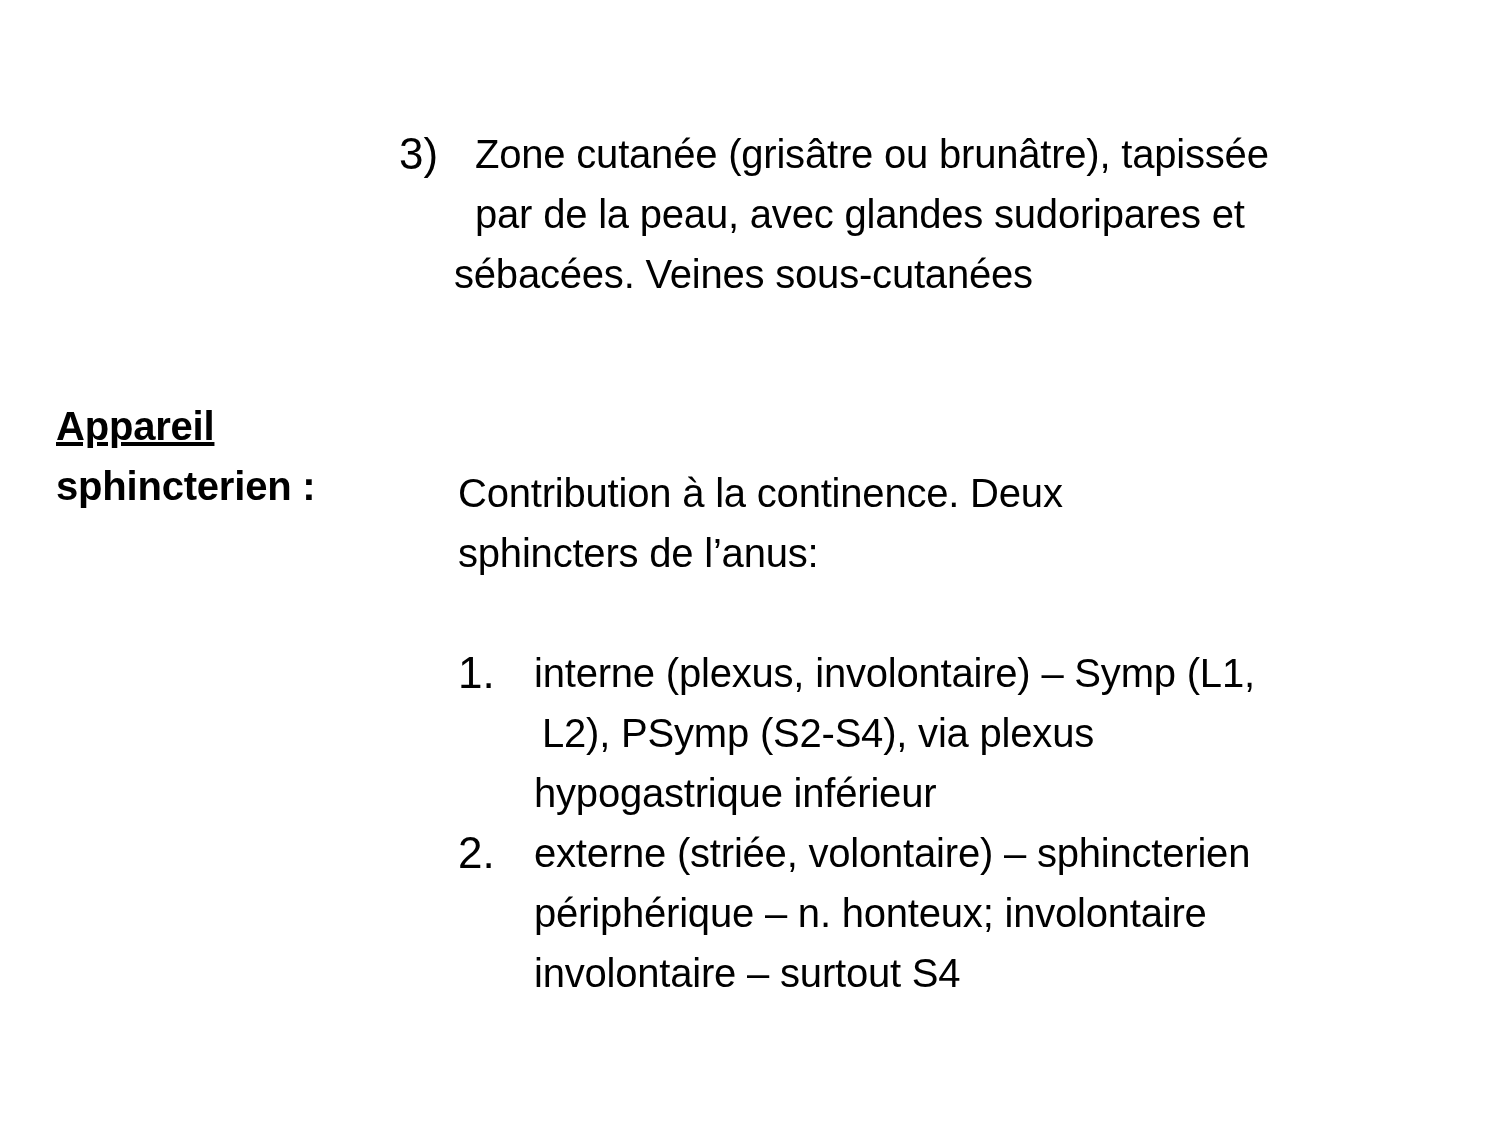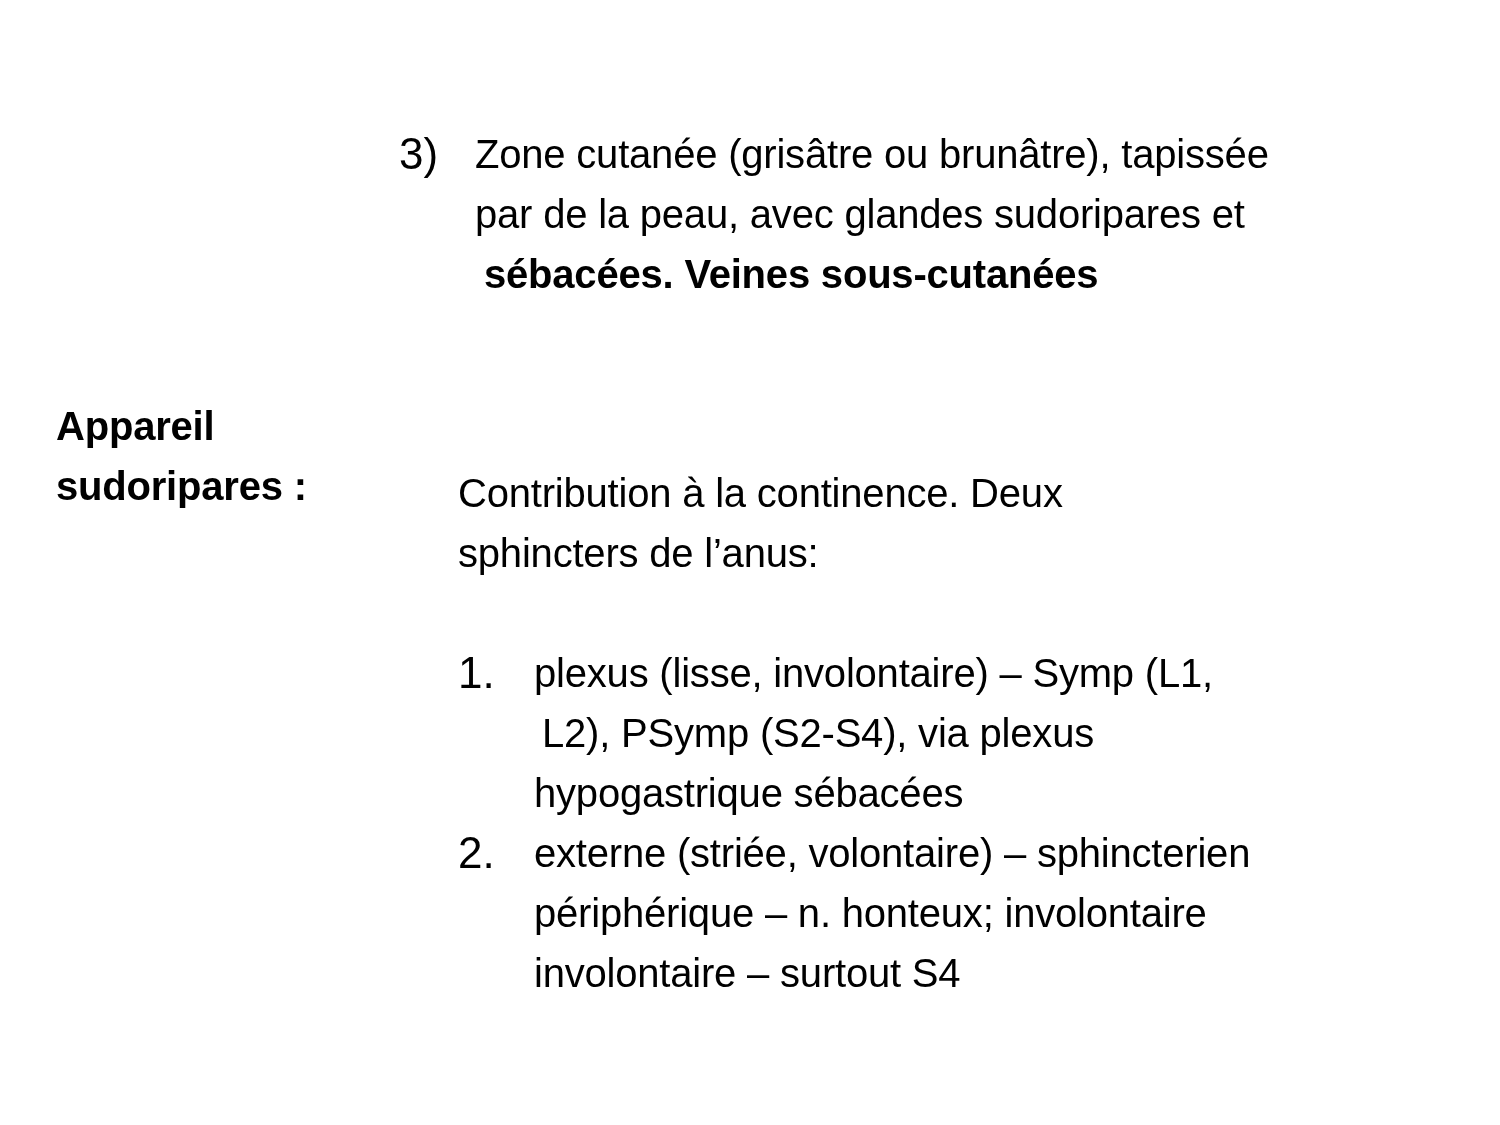--- a/index.html
+++ b/index.html
@@ -41,39 +41,39 @@
   </style>
 </head>
 <body>
 
 <div class="slide">
 
   <div>
     <span class="num" style="left:399px; top:124px;">3)</span>
     <span class="line" style="left:475px; top:124px;">Zone cutanée (grisâtre ou brunâtre), tapissée</span>
     <span class="line" style="left:475px; top:184px;text-align:center;">par de la peau, avec glandes sudoripares et</span>
-    <span class="line" style="left:484px; top:244px;font-weight:bold;">sébacées. Veines sous-cutanées</span>
+    <span class="line" style="left:454px; top:244px;">sébacées. Veines sous-cutanées</span>
   </div>
 
   <div>
-    <span class="line bold" style="left:56px; top:396px;">Appareil</span>
-    <span class="line bold" style="left:56px; top:456px;">sudoripares :</span>
+    <span class="line bold" style="left:56px; top:396px;text-decoration:underline;">Appareil</span>
+    <span class="line bold" style="left:56px; top:456px;">sphincterien :</span>
   </div>
 
   <div>
     <span class="line" style="left:458px; top:463px;">Contribution à la continence. Deux</span>
     <span class="line" style="left:458px; top:523px;">sphincters de l’anus:</span>
   </div>
 
   <div>
     <div>
       <span class="num" style="left:458px; top:643px;">1.</span>
-      <span class="line" style="left:534px; top:643px;">plexus (lisse, involontaire) – Symp (L1,</span>
+      <span class="line" style="left:534px; top:643px;">interne (plexus, involontaire) – Symp (L1,</span>
       <span class="line" style="left:534px; top:703px;margin-left:8px;">L2), PSymp (S2-S4), via plexus</span>
-      <span class="line" style="left:534px; top:763px;">hypogastrique sébacées</span>
+      <span class="line" style="left:534px; top:763px;">hypogastrique inférieur</span>
     </div>
     <div>
       <span class="num" style="left:458px; top:823px;">2.</span>
       <span class="line" style="left:534px; top:823px;">externe (striée, volontaire) – sphincterien</span>
       <span class="line" style="left:534px; top:883px;">périphérique – n. honteux; involontaire</span>
       <span class="line" style="left:534px; top:943px;">involontaire – surtout S4</span>
     </div>
   </div>
 
 </div>

